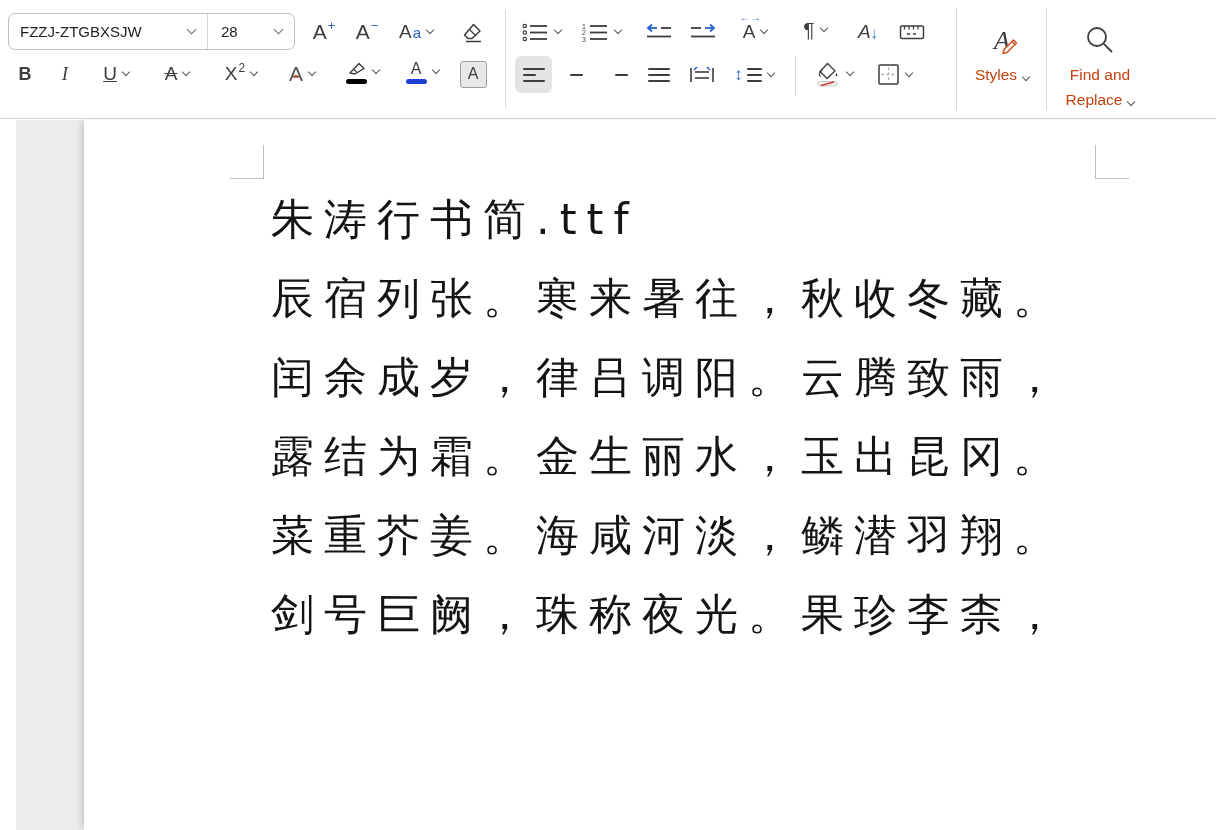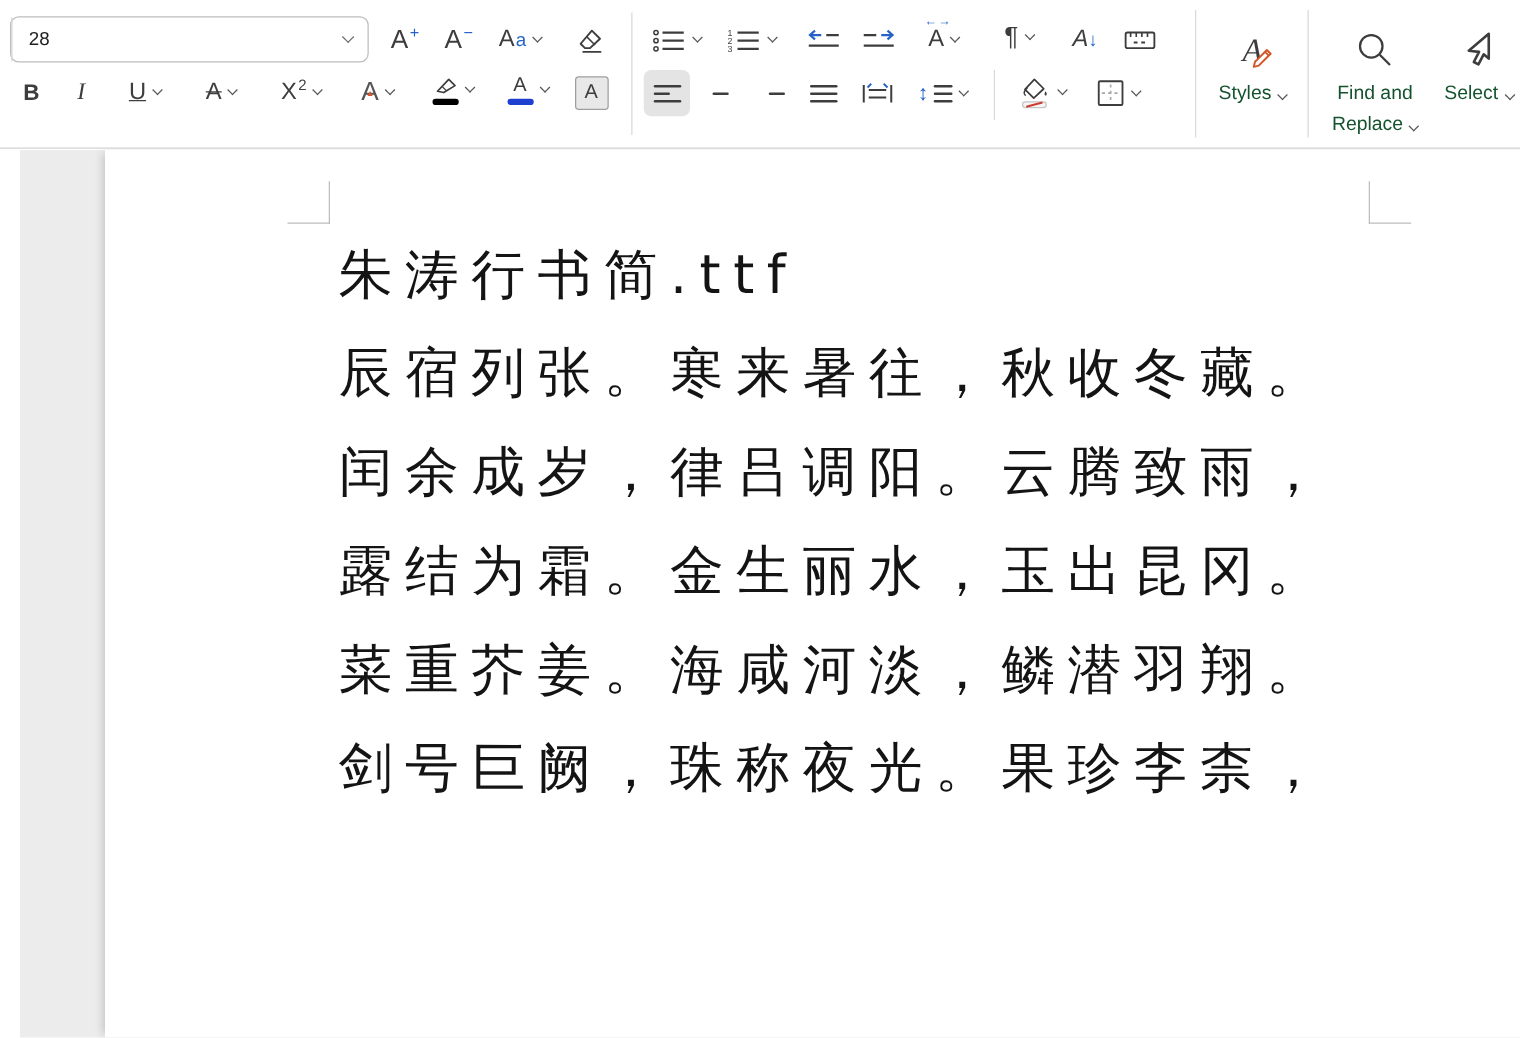--- a/index.html
+++ b/index.html
@@ -44,21 +44,21 @@
   .lines3 .short{width:13px;}
   .lines3.center i{align-self:center;}
   .lines3.right i{align-self:flex-end;}
 
   .boxA{width:27px;height:27px;border:1px solid #9f9f9f;background:#e8e8e8;border-radius:3px;
     display:flex;align-items:center;justify-content:center;font-size:16px;color:#3d3d3d;}
 
   
   .bigctl{position:absolute;top:12px;height:100px;display:flex;flex-direction:column;
     align-items:center;justify-content:flex-start;color:#3a3a3a;}
-  .bigctl .lbl{font-size:15.5px;line-height:25px;color:#14532d;}
+  .bigctl .lbl{font-size:15.5px;line-height:25px;color:#c2410c;}
   .bigctl .icn{height:44px;display:flex;align-items:flex-end;justify-content:center;margin-bottom:6px;}
 
   .charsp{position:relative;}
   .charsp .arr{position:absolute;top:-9px;left:-3px;font-size:10px;letter-spacing:1px;
     color:var(--accent-blue,#2563c8);font-weight:700;}
   .fx{position:relative;display:inline-block;}
   .fx .tri{position:absolute;left:50%;top:56%;transform:translate(-50%,-50%);
     font-size:7px;color:var(--accent-orange,#d4562a);}
 
   
@@ -71,20 +71,25 @@
   .textblock{position:absolute;left:187px;top:60px;}
   .tline{height:79px;display:flex;align-items:center;font-size:43px;letter-spacing:10px;
     color:var(--document-ink,#141414);font-family:"DejaVu Sans","Liberation Serif",serif;white-space:nowrap;}
 </style>
 </head>
 <body>
 
 <div class="ribbon">
 
   <div class="combo">
+    <div class="sect name">
+      <span class="val">FZZJ-ZTGBXSJW</span>
+      <span class="spacer"></span>
+      <span class="chev big"></span>
+    </div>
     <div class="sect size">
       <span class="val">28</span>
       <span class="spacer"></span>
       <span class="chev big"></span>
     </div>
   </div>
 
   <div class="ctl" style="left:303px;top:16px;width:42px">
     <span class="glyph" style="font-size:21px">A</span>
       <span class="sup">+</span>
@@ -309,30 +314,20 @@
     <span class="icn">
       <svg width="32" height="32" viewBox="0 0 32 32">
         <circle cx="13" cy="13" r="9" fill="none" stroke="#3d3d3d" stroke-width="1.8"></circle>
         <line x1="19.8" y1="19.8" x2="28" y2="28" stroke="#3d3d3d" stroke-width="1.8"></line>
       </svg>
     </span>
     <span class="lbl">Find and</span>
     <span class="lbl"><span>Replace</span><span class="chev"></span></span>
   </div>
 
-  <div class="bigctl" style="left:1150px;width:66px">
-    <span class="icn">
-      <svg width="30" height="32" viewBox="0 0 24 26">
-        <g transform="scale(-1,1) translate(-24,0)">
-          <path d="M5.5 2.5 L18.5 13.5 L11.8 14.2 L15.2 20.8 L12.2 22.3 L8.8 15.8 L5.5 18.6 Z" fill="none" stroke="#3d3d3d" stroke-width="1.7" stroke-linejoin="round"></path>
-        </g>
-      </svg>
-    </span>
-    <span class="lbl"><span>Select</span><span class="chev"></span></span>
-  </div>
 </div>
 
 <div class="workspace">
   <div class="page">
     <div class="cropmark tl"></div>
     <div class="cropmark tr"></div>
     <div class="textblock">
         <div class="tline">朱涛行书简.ttf</div>
         <div class="tline">辰宿列张。寒来暑往，秋收冬藏。</div>
         <div class="tline">闰余成岁，律吕调阳。云腾致雨，</div>

